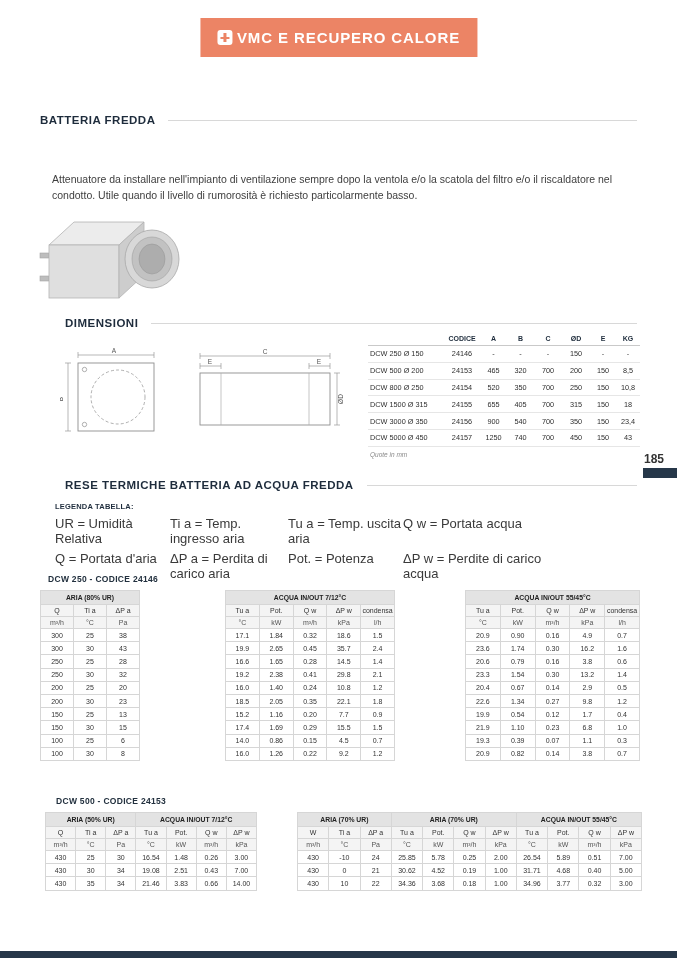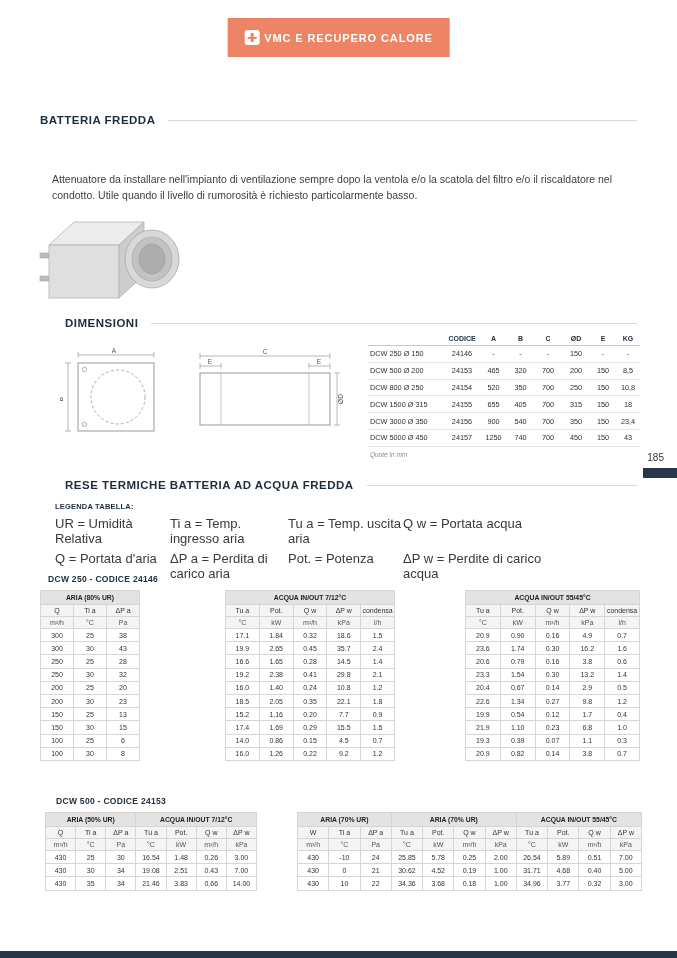--- a/index.html
+++ b/index.html
@@ -4,21 +4,21 @@
 <style>
   html,body{margin:0;padding:0;background:#ffffff;}
   .page{
     position:relative;width:677px;height:958px;background:#fff;
     font-family:"Liberation Sans","DejaVu Sans",sans-serif;color:#333;overflow:hidden;
   }
   
   .badge{
     position:absolute;top:18px;left:50%;transform:translateX(-50%);
     background:#ec8465;color:#fff;display:flex;align-items:center;gap:5px;
-    padding:0 17px;height:39px;font-size:11px;font-weight:bold;letter-spacing:.9px;white-space:nowrap;
+    padding:0 17px;height:39px;font-size:15px;font-weight:bold;letter-spacing:.9px;white-space:nowrap;
   }
   .badge-icon{position:relative;width:15px;height:15px;background:#fff;border-radius:3px;flex:0 0 auto;}
   .badge-icon::before{content:"";position:absolute;left:6.5px;top:3px;width:2.5px;height:9px;background:#ec8465;}
   .badge-icon::after{content:"";position:absolute;top:6.5px;left:3px;height:2.5px;width:9px;background:#ec8465;}
   
   .sec-head{display:flex;align-items:center;gap:13px;}
   .sec-title{font-size:11.5px;font-weight:bold;color:#1e2c3c;letter-spacing:.5px;white-space:nowrap;}
   .sec-rule{flex:1;border-top:1px solid #d8d8d8;height:0;}
   #head1{position:absolute;left:40px;right:40px;top:114px;text-align:center;}
   #head2{position:absolute;left:65px;right:40px;top:317px;}
@@ -31,21 +31,21 @@
   #drawings{position:absolute;left:60px;top:348px;width:300px;height:100px;display:flex;gap:20px;align-items:flex-start;}
   .draw-label{font-size:6.5px;fill:#555;font-family:"Liberation Sans","DejaVu Sans",sans-serif;}
   
   #dimwrap{position:absolute;left:368px;top:332px;width:272px;}
   .dim-table{border-collapse:collapse;table-layout:fixed;width:272px;font-size:7.3px;color:#2f2f2f;}
   .dim-table th{font-weight:bold;font-size:7px;color:#1e2c3c;padding:3px 1px;border-bottom:1px solid #c9c9c9;text-align:center;}
   .dim-table td{padding:3.4px 1px;border-bottom:1px solid #e6e6e6;text-align:center;white-space:nowrap;}
   .dim-table td:first-child{text-align:left;padding-left:2px;}
   .dim-note{font-size:6.5px;font-style:italic;color:#8a8a8a;margin-top:4px;padding-left:2px;}
   
-  #pagenum{position:absolute;right:13px;top:452px;font-size:10px;font-weight:normal;color:#333;}
+  #pagenum{position:absolute;right:13px;top:452px;font-size:12px;font-weight:bold;color:#333;}
   #pagebar{position:absolute;right:0;top:468px;width:34px;height:10px;background:#263749;}
   #bottombar{position:absolute;left:0;right:0;bottom:0;height:7px;background:#263749;}
   
   #legend{position:absolute;left:55px;top:502px;width:560px;}
   .legend-title{font-size:7.5px;font-weight:bold;color:#1e2c3c;margin-bottom:5px;letter-spacing:.2px;}
   .legend-grid{display:grid;grid-template-columns:115px 118px 115px 160px;row-gap:5px;font-size:13px;color:#3a3a3a;}
   
   .tbl-title{position:absolute;left:48px;font-size:8.5px;font-weight:bold;color:#22303e;letter-spacing:.3px;}
   #t250-title{top:574px;}
   #t500-title{top:796px;padding-left:8px;}

